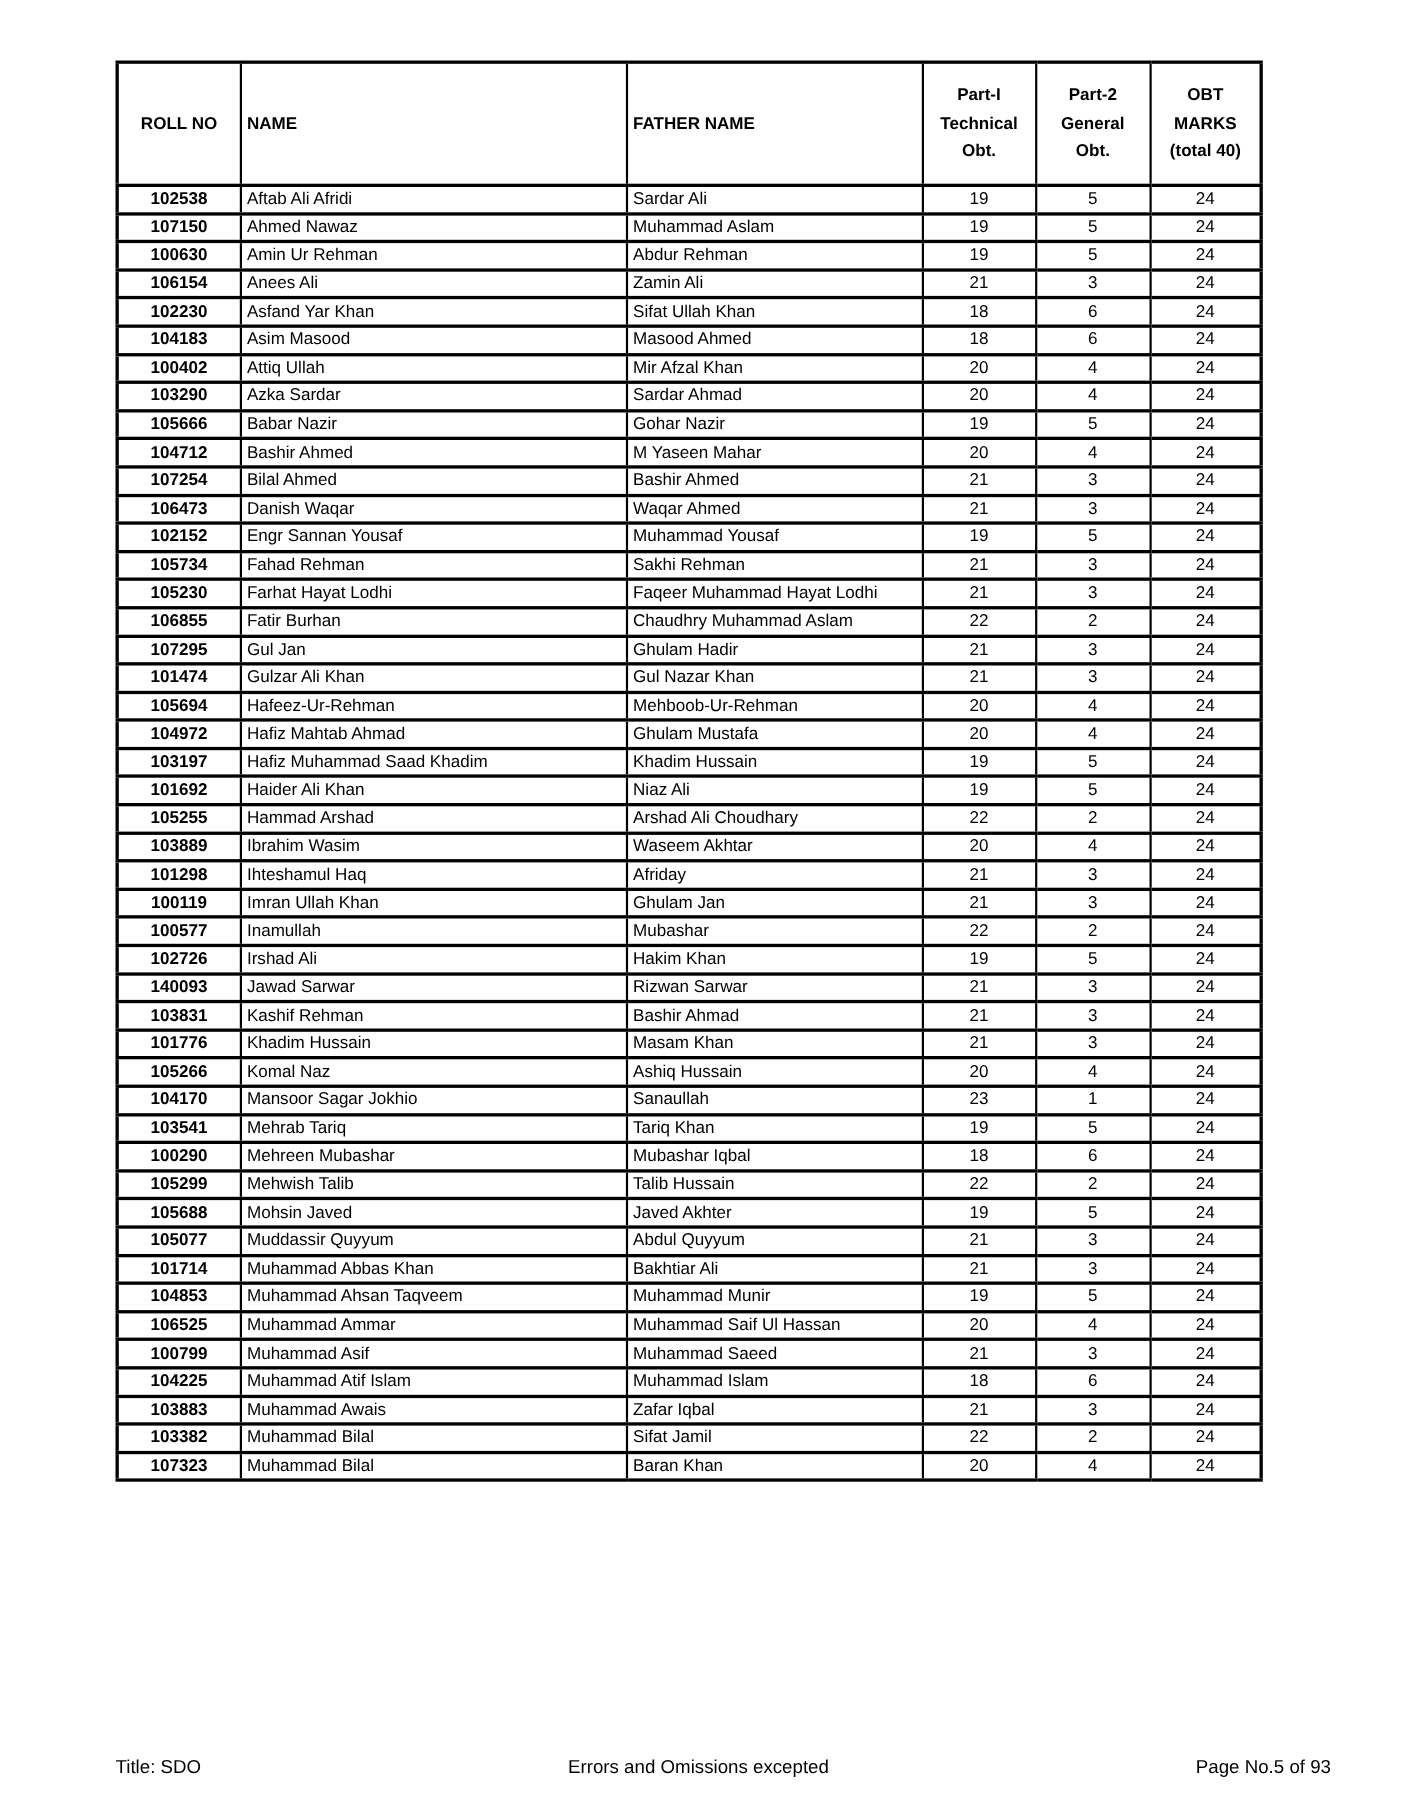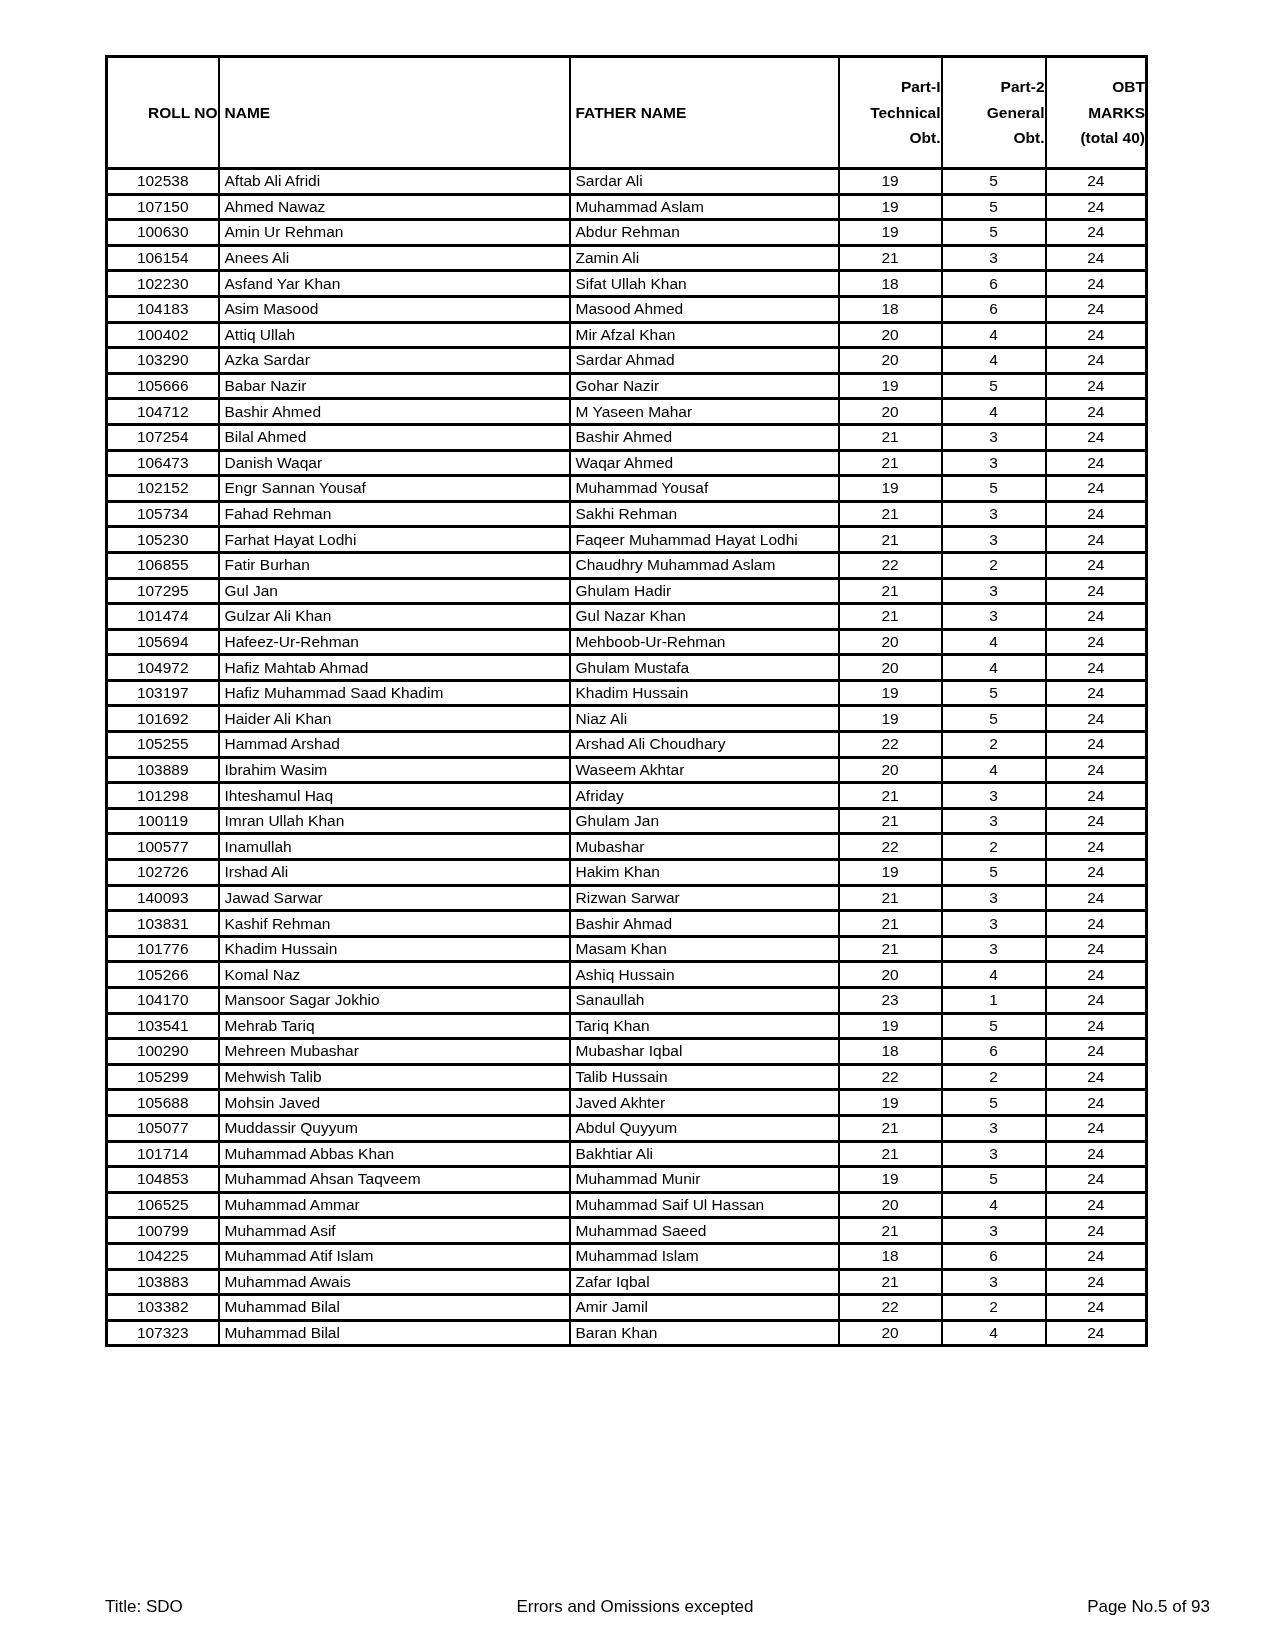--- a/index.html
+++ b/index.html
@@ -37,35 +37,35 @@
     border-bottom-width: 3px;
     padding: 0;
     vertical-align: middle;
     overflow: hidden;
     white-space: nowrap;
   }
   thead tr { height: 112px; }
   th {
     font-size: 15.5px;
     font-weight: bold;
-    text-align: right;
+    text-align: center;
     line-height: 1.65;
   }
   th.pre { white-space: pre-line; }
   th.left, td.left {
     text-align: left;
     padding-left: 5px;
   }
   tbody tr { height: 25.6px; }
   td {
     font-size: 15.5px;
     text-align: center;
     font-weight: normal;
   }
-  td.c-roll { font-weight: normal; margin-top: 27px; }
+  td.c-roll { font-weight: bold; margin-top: 27px; }
   .footer {
     position: absolute;
     left: 105px;
     top: 1597px;
     width: 1105px;
     display: flex;
     justify-content: space-between;
     align-items: flex-start;
     font-size: 17px;
     font-weight: normal;
@@ -450,21 +450,21 @@
           <td class="c-roll">103883</td>
           <td class="c-name left">Muhammad Awais</td>
           <td class="c-father left">Zafar Iqbal</td>
           <td class="c-num">21</td>
           <td class="c-num">3</td>
           <td class="c-num">24</td>
         </tr>
         <tr>
           <td class="c-roll">103382</td>
           <td class="c-name left">Muhammad Bilal</td>
-          <td class="c-father left">Amir Jamil</td>
+          <td class="c-father left">Sifat Jamil</td>
           <td class="c-num">22</td>
           <td class="c-num">2</td>
           <td class="c-num">24</td>
         </tr>
         <tr>
           <td class="c-roll">107323</td>
           <td class="c-name left">Muhammad Bilal</td>
           <td class="c-father left">Baran Khan</td>
           <td class="c-num">20</td>
           <td class="c-num">4</td>

